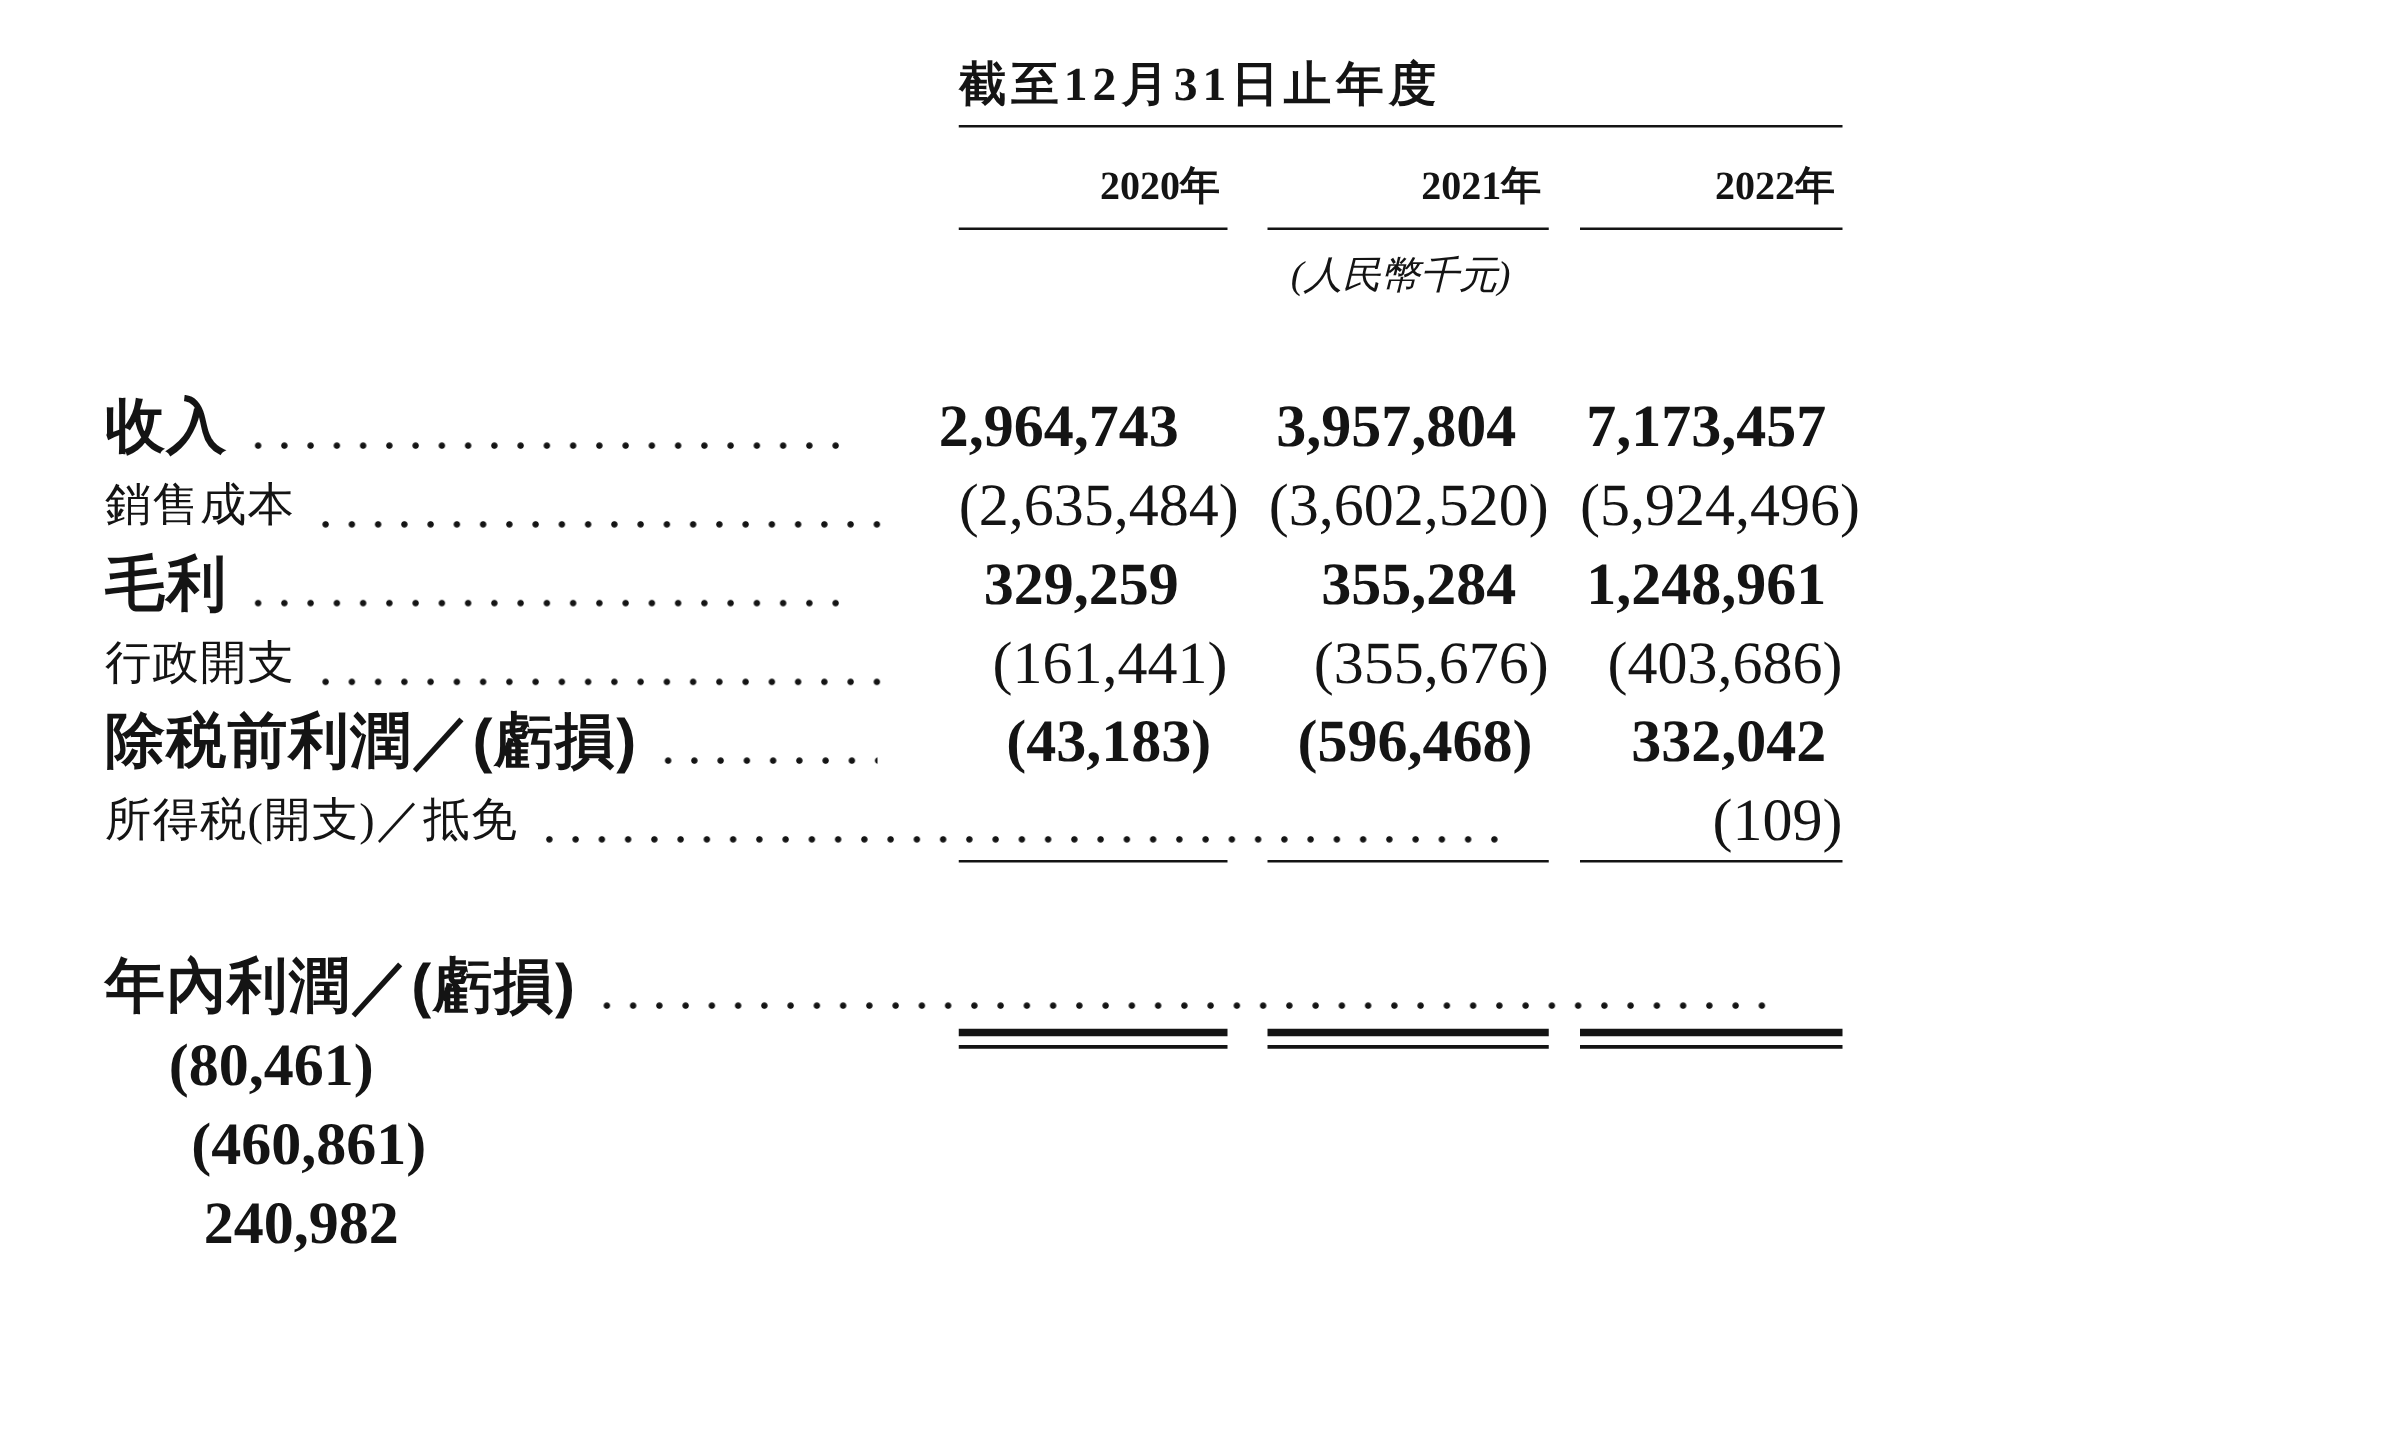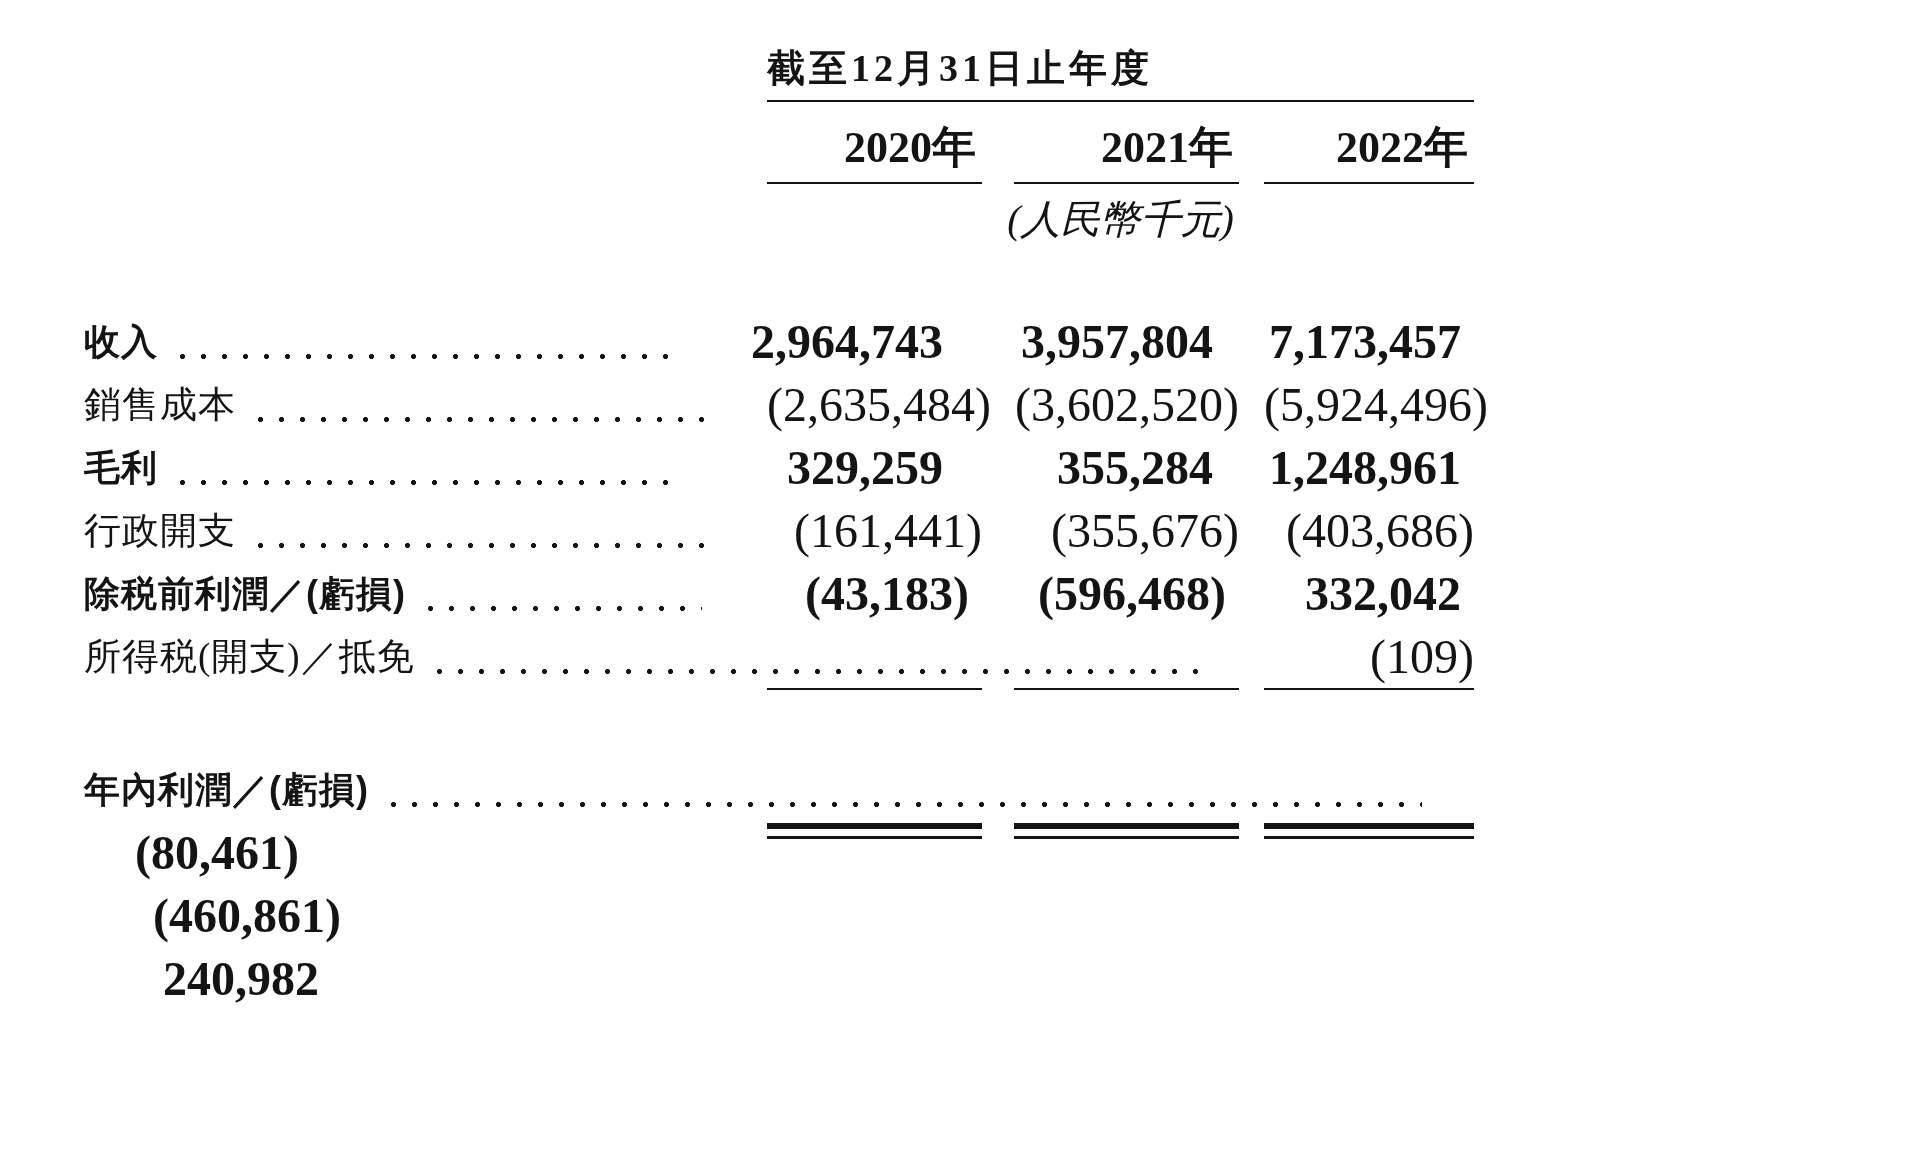--- a/index.html
+++ b/index.html
@@ -32,50 +32,50 @@
   .hdr-row1 .span3 {
     text-align: left;
     font-size: 38px;
     font-weight: 700;
     letter-spacing: 4px;
     line-height: 48px;
     padding-bottom: 8px;
     border-bottom: 2.5px solid #141414;
   }
   .hdr-row2 .col {
-    font-size: 44px;
+    font-size: 32px;
     font-weight: 700;
     line-height: 48px;
     padding-top: 22px;
     padding-bottom: 10px;
     border-bottom: 2.5px solid #141414;
   }
   .hdr-row2 .col span { padding-right: 6px; }
   .hdr-row3 { margin-top: 14px; }
   .hdr-row3 .span3 {
     text-align: center;
     font-style: italic;
-    font-size: 40px;
+    font-size: 31px;
     line-height: 44px;
   }
 
   
   #rows { margin-top: 68px; }
   .trow { display: flex; height: 63px; line-height: 63px; }
   .label-cell { flex: 1 1 auto; min-width: 0; display: flex; }
   .lbl {
     flex: 0 0 auto;
     font-size: 37px;
     letter-spacing: 1px;
     white-space: nowrap;
   }
   .trow.bold .lbl {
     font-family: "Liberation Sans", sans-serif;
     font-weight: 700;
-    font-size: 36px;
+    font-size: 48px;
   }
   .leader {
     flex: 1 1 auto;
     margin: 0 52px 0 14px;
     background-image: radial-gradient(circle, #141414 2.2px, transparent 2.9px);
     background-size: 21px 7px;
     background-repeat: repeat-x;
     background-position: left calc(50% + 15px);
   }
   .val { font-size: 48px; white-space: nowrap; }

